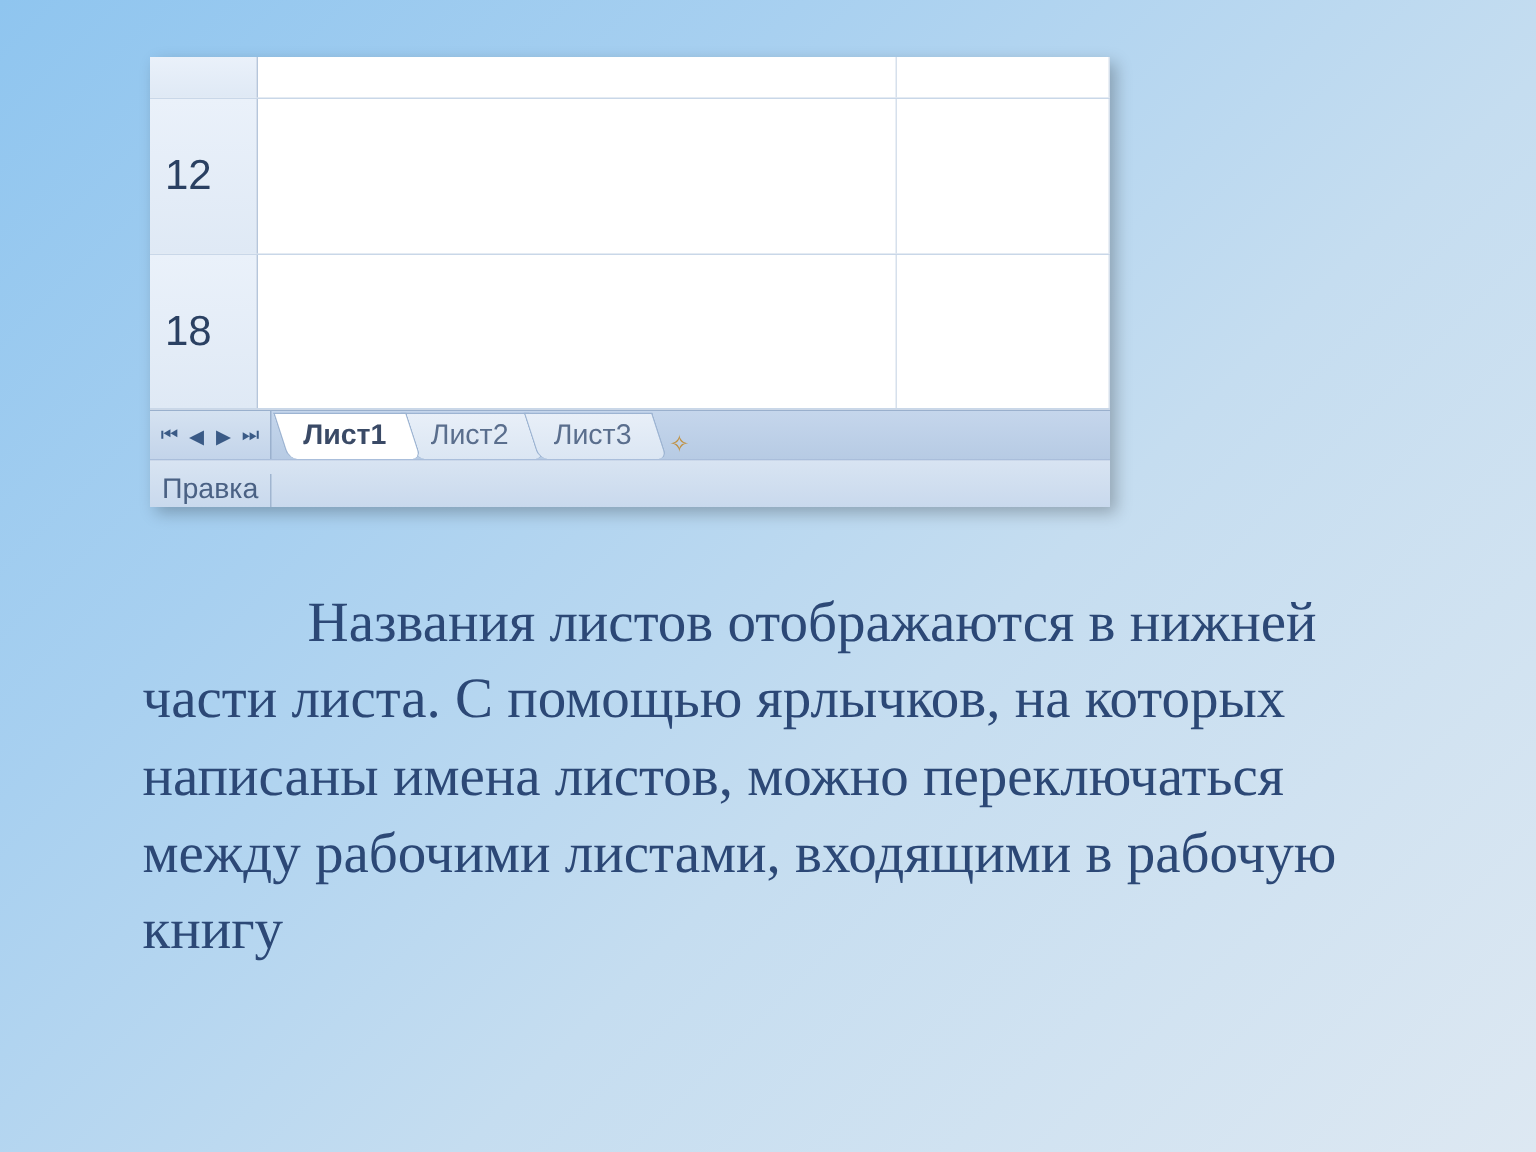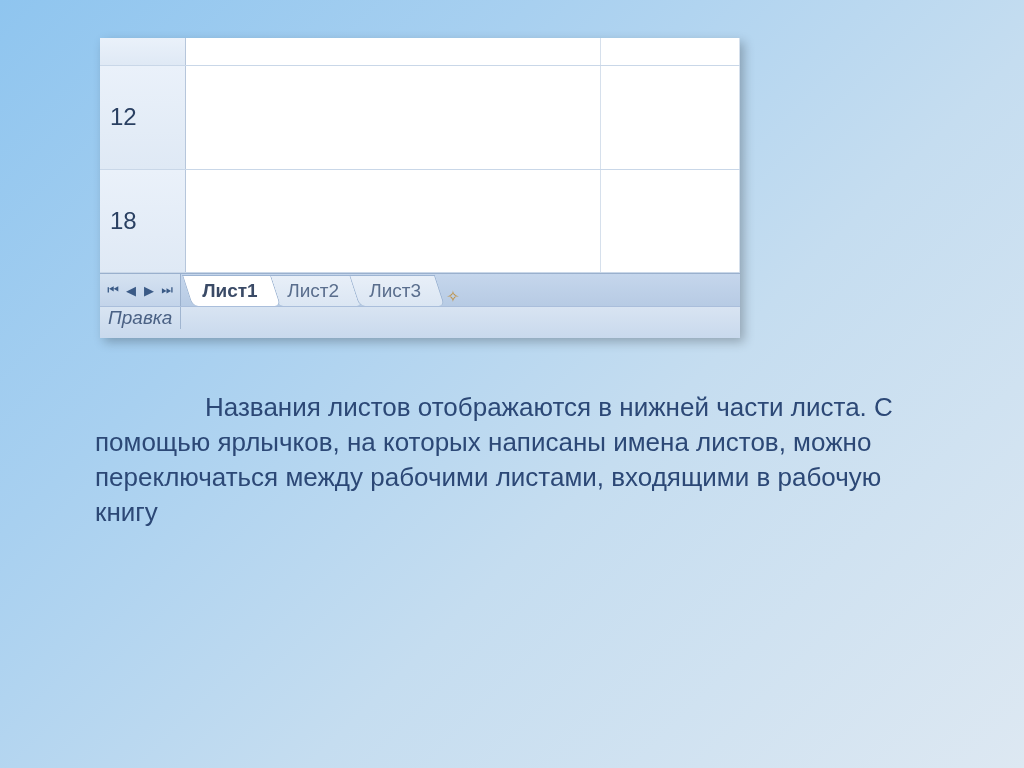--- a/index.html
+++ b/index.html
@@ -27,28 +27,28 @@
     flex-direction: column;
     background: #fff;
   }
   .row {
     display: flex;
     flex: 1;
     border-bottom: 1px solid #c9d7e8;
   }
   .row.partial { flex: 0 0 28px; }
   .row-header {
-    width: 86px;
+    width: 72px;
     background: linear-gradient(#eaf1fa,#dfe9f5);
     border-right: 1px solid #b6c6db;
     display: flex;
     align-items: center;
     justify-content: flex-start;
     padding-left: 10px;
-    font-size: 24px;
+    font-size: 28px;
     color: #2a4062;
     font-family: Tahoma, sans-serif;
   }
   .cell {
     flex: 1;
     border-right: 1px solid #d6e0ec;
   }
   .cell.wide { flex: 3; }
   .tab-strip {
     height: 33px;
@@ -106,39 +106,38 @@
     padding: 0 10px;
     font-size: 16px;
     color: #c09040;
     cursor: pointer;
   }
   .status-bar {
     height: 32px;
     background: linear-gradient(#d8e4f2,#c9d9ed);
     border-top: 1px solid #aabedb;
     display: flex;
-    align-items: flex-start;
+    align-items: flex-end;
     padding-left: 8px;
     font-size: 19px;
     color: #4a6184;
-    font-style: italic;
   }
   .sb-divider {
     width: 1px;
     height: 22px;
     background: #a0b5d0;
     margin: 0 8px;
   }
   .caption {
     position: absolute;
     left: 95px;
     top: 390px;
     width: 820px;
-    font-family: Liberation Sans, sans-serif;
-    font-size: 26px;
+    font-family: Liberation Serif, serif;
+    font-size: 38px;
     line-height: 1.35;
     color: #2c4876;
   }
   .caption .indent { display: inline-block; width: 110px; }
 </style>
 </head>
 <body>
 
 <div class="excel-crop">
 

